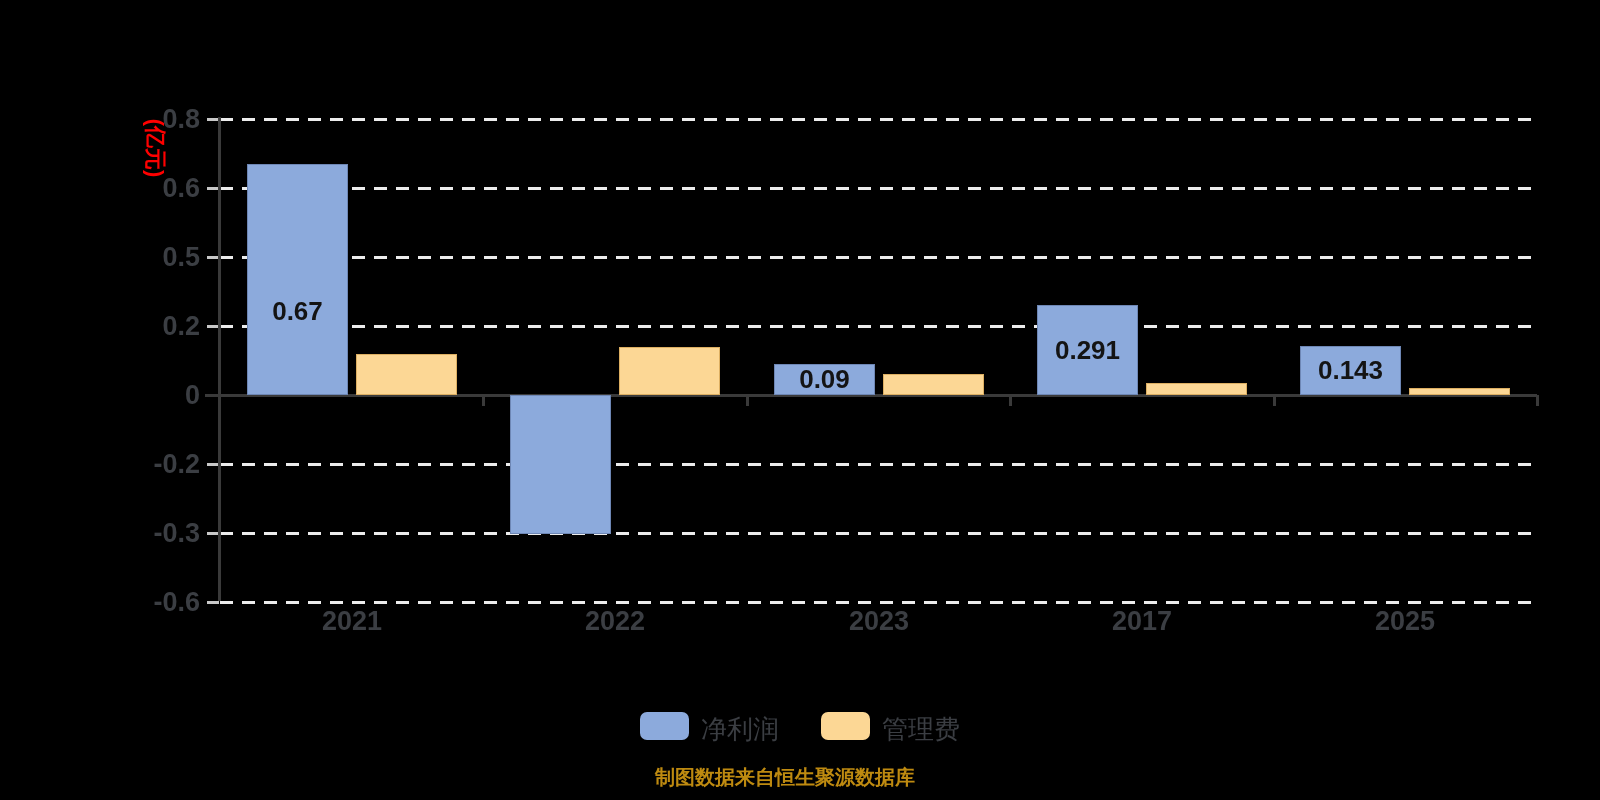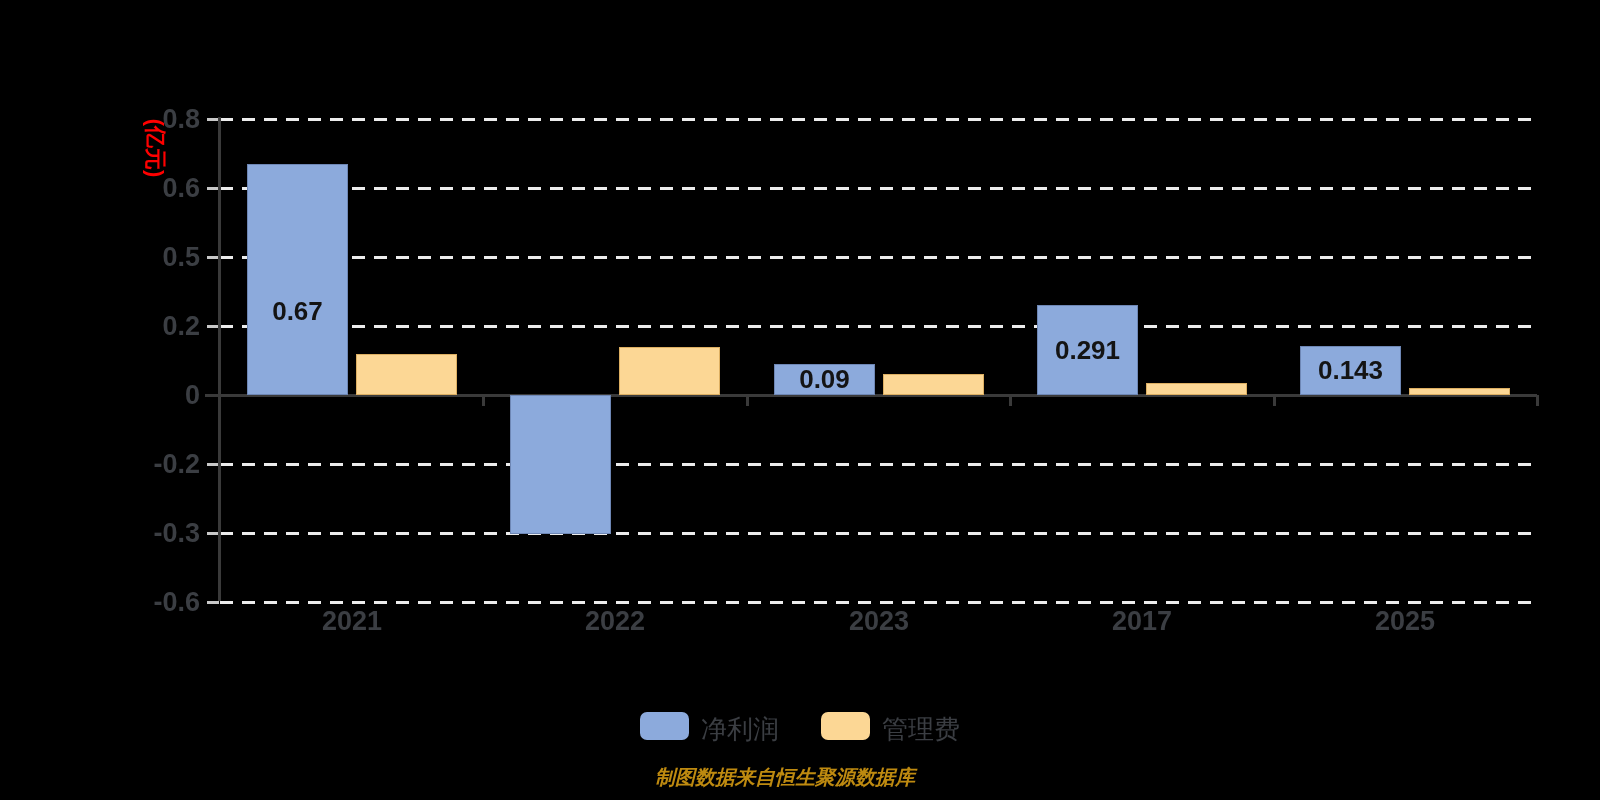--- a/index.html
+++ b/index.html
@@ -46,21 +46,21 @@
   }
   .legend{
     position:absolute;top:712px;left:0;width:1600px;
     display:flex;justify-content:center;align-items:center;gap:42px;
   }
   .legend-item{display:flex;align-items:flex-start;gap:12px;cursor:pointer;}
   .legend-swatch{width:49px;height:28px;border-radius:7px;}
   .legend-label{font-size:26px;color:var(--text);}
   .source-note{
     position:absolute;top:764px;left:0;width:1570px;text-align:center;
-    font-size:20px;font-weight:bold;font-style:italic;
+    font-size:20px;font-weight:bold;
   }
 </style>
 </head>
 <body>
 
 <div class="stage">
 
 
   <div id="plot">
       <div class="gridline" style="left: 220px; top: 118px; width: 1317px;"></div>

